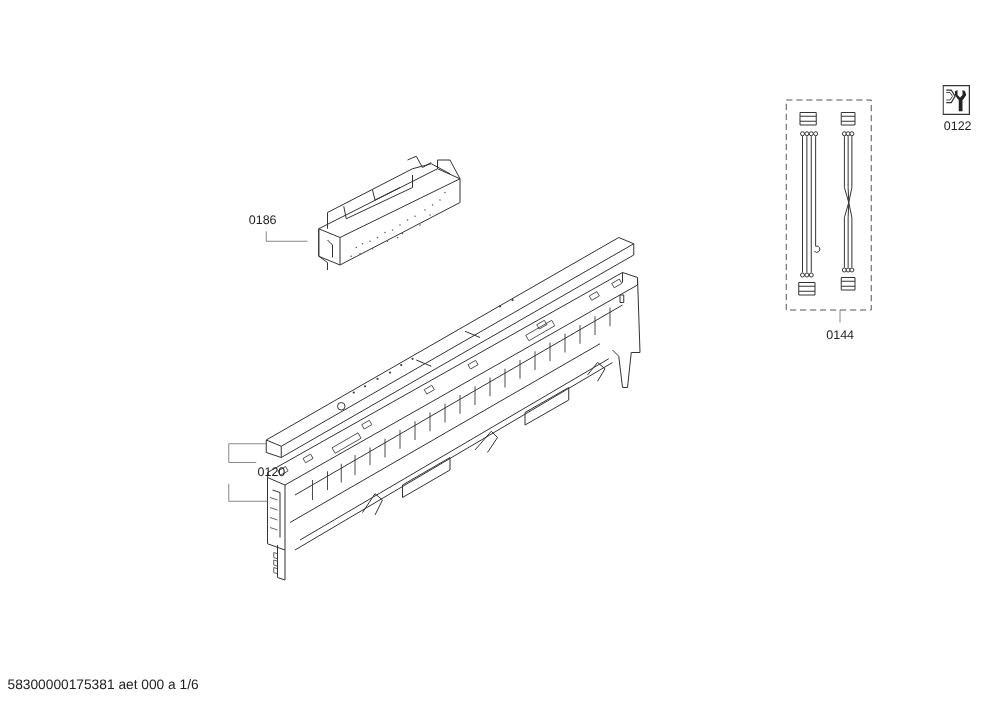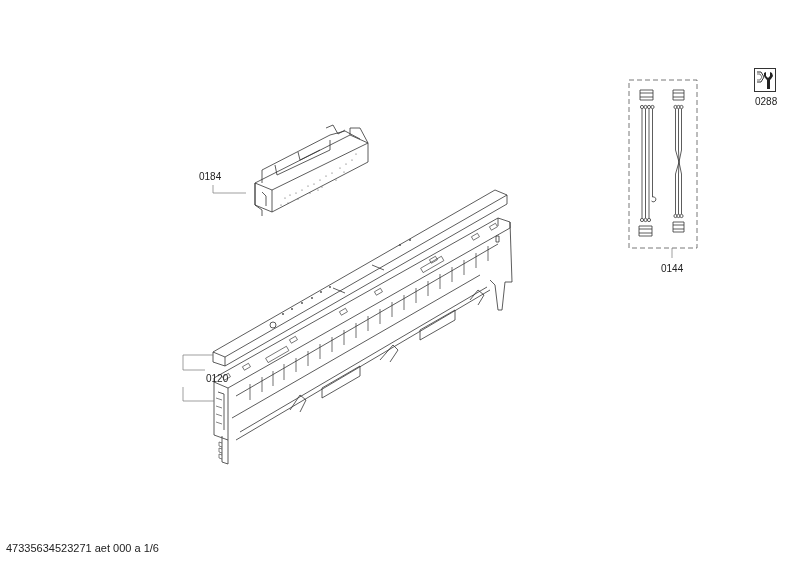--- a/index.html
+++ b/index.html
@@ -203,27 +203,27 @@
         <circle cx="681.5" cy="216" r="1.6"></circle>
       </g>
     <rect x="673" y="222" width="11" height="10" fill="#fff"></rect>
     <line x1="673" y1="225" x2="684" y2="225"></line>
       <line x1="673" y1="229" x2="684" y2="229"></line>
   </g>
 
   <line x1="672" y1="248" x2="672" y2="258" stroke="#777" stroke-width="0.7"></line>
 </svg>
 
-<div class="lbl" style="left:199px;top:171px;">0184</div>
+<div class="lbl" style="left:199px;top:171px;">0186</div>
 <div class="lbl" style="left:167px;top:373px;padding-left:39px;">0120</div>
 <div class="lbl" style="left:661px;top:263px;">0144</div>
-<div class="lbl" style="left:755px;top:96px;">0288</div>
+<div class="lbl" style="left:755px;top:96px;">0122</div>
 
 <div class="icon-box">
   <svg width="22" height="24" viewBox="0 0 22 24" xmlns="http://www.w3.org/2000/svg">
     <rect x="0.5" y="0.5" width="21" height="23" fill="#fff" stroke="#333" stroke-width="1"></rect>
     <path d="M3,4 L7,4 L10,9 L7,14 L3,14" fill="none" stroke="#333" stroke-width="1"></path>
     <path d="M3,6 L6,6 L8,9 L6,12 L3,12" fill="none" stroke="#333" stroke-width="0.7"></path>
     <path d="M12,4 L12,8 L14,10 L16,8 L16,4 L18,5 L19,8 L17,11 L16,12 L16,21 L13,21 L13,12 L12,11 L10,8 L10,5 Z" fill="#222"></path>
   </svg>
 </div>
 
-<div class="footer">47335634523271 aet 000 a 1/6</div>
+<div class="footer">58300000175381 aet 000 a 1/6</div>
 
 </body></html>

